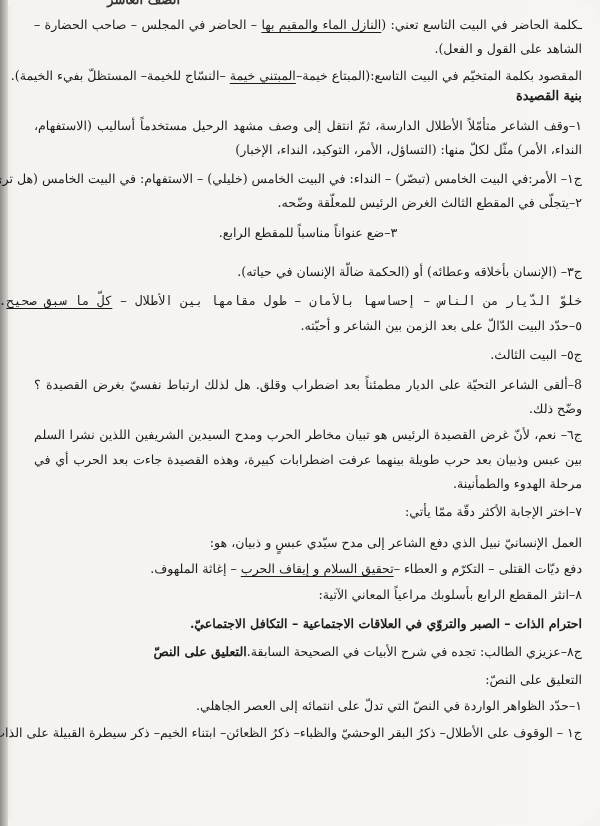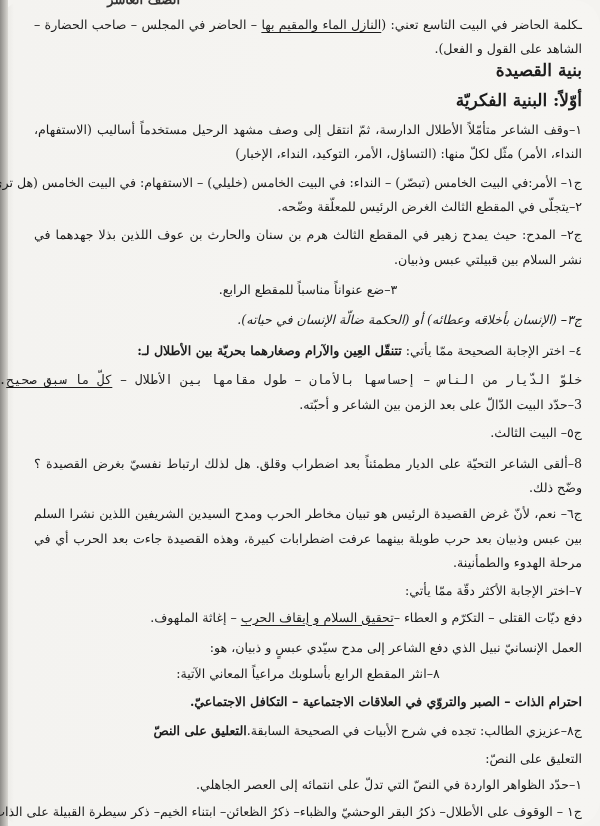--- a/index.html
+++ b/index.html
@@ -51,78 +51,76 @@
       height: 24.3px;
     }
     .line.wrap {
       white-space: normal;
       height: auto;
       text-align: justify;
       text-align-last: right;
     }
     .b { font-weight: bold; }
     .u { text-decoration: underline; text-underline-offset: 3px; }
-    .heading { font-weight: bold; font-size: 17px; }
+    .heading { font-weight: bold; font-size: 13px; }
   </style>
 </head>
 <body>
 
 <div class="page">
   <div class="left-shadow"></div>
 
   <div class="header-title">الصف العاشر</div>
 
   <div class="content" id="content">
 
     <div class="line wrap" style="margin-top:0;">
       <span>ـكلمة الحاضر في البيت التاسع تعني: (</span><span class="u">النازل الماء والمقيم بها</span><span> – الحاضر في المجلس – صاحب الحضارة – الشاهد على القول و الفعل).</span>
     </div>
 
+    <div class="line" style="margin-top:2px;">
+      <span>المقصود بكلمة المتخيّم في البيت التاسع:(المبتاع خيمة–</span><span class="u">المبتني خيمة</span><span> –النسّاج للخيمة– المستظلّ بفيء الخيمة).</span>
+    </div>
 
     <div class="line heading" style="margin-top:-4px;">بنية القصيدة</div>
 
-    <div class="line heading" style="margin-top:6px;">أوّلاً: البنية الفكريّة</div>
 
     <div class="line wrap" style="margin-top:6px;">١–وقف الشاعر متأمّلاً الأطلال الدارسة، ثمّ انتقل إلى وصف مشهد الرحيل مستخدماً أساليب (الاستفهام، النداء، الأمر) مثّل لكلّ منها: (التساؤل، الأمر، التوكيد، النداء، الإخبار)</div>
 
     <div class="line" style="margin-top:4px;">ج١– الأمر:في البيت الخامس (تبصّر) – النداء: في البيت الخامس (خليلي) – الاستفهام: في البيت الخامس (هل ترى ؟)</div>
 
     <div class="line">٢–يتجلّى  في المقطع الثالث الغرض الرئيس للمعلّقة وضّحه.</div>
 
-    <div class="line wrap" style="margin-top:4px;">ج٢– المدح: حيث يمدح زهير في المقطع الثالث هرم بن سنان والحارث بن عوف اللذين بذلا جهدهما في نشر السلام بين قبيلتي عبس وذبيان.</div>
 
     <div class="line" style="margin-top:6px;text-align:center;">٣–ضع عنواناً مناسباً للمقطع الرابع.</div>
 
-    <div class="line" style="margin-top:6px;font-style:italic;">ج٣– (الإنسان بأخلاقه وعطائه) أو (الحكمة ضالّة الإنسان في حياته).</div>
+    <div class="line" style="margin-top:14px;">ج٣– (الإنسان بأخلاقه وعطائه) أو (الحكمة ضالّة الإنسان في حياته).</div>
 
-    <div class="line" style="margin-top:6px;">
-      <span>٤– اختر الإجابة الصحيحة ممّا يأتي: </span><span class="b">تتنقّل العِين والآرام وصغارهما بحريّة بين الأطلال لـ:</span>
-    </div>
 
     <div class="line" style="margin-top:6px;font-family:Liberation Mono, monospace;">
       <span>خلوّ الدّيار من الناس – إحساسها بالأمان – طول مقامها بين الأطلال – </span><span class="u">كلّ ما سبق صحيح</span><span>.</span>
     </div>
 
-    <div class="line">3–حدّد البيت الدّالّ على بعد الزمن بين الشاعر و أحبّته.</div>
+    <div class="line">٥–حدّد البيت الدّالّ على بعد الزمن بين الشاعر و أحبّته.</div>
 
     <div class="line" style="margin-top:4px;">ج٥– البيت الثالث.</div>
 
     <div class="line wrap" style="margin-top:6px;">8–ألقى الشاعر التحيّة على الديار مطمئناً بعد اضطراب وقلق. هل لذلك ارتباط نفسيّ بغرض القصيدة ؟ وضّح ذلك.</div>
 
     <div class="line wrap" style="margin-top:2px;">ج٦– نعم، لأنّ غرض القصيدة الرئيس هو تبيان مخاطر الحرب ومدح السيدين الشريفين اللذين نشرا السلم بين عبس وذبيان بعد حرب طويلة بينهما عرفت اضطرابات كبيرة، وهذه القصيدة جاءت بعد الحرب أي في مرحلة الهدوء والطمأنينة.</div>
 
     <div class="line" style="margin-top:4px;">٧–اختر الإجابة الأكثر دقّة ممّا يأتي:</div>
 
+    <div class="line" style="margin-top:6px;">العمل الإنسانيّ نبيل الذي دفع الشاعر إلى مدح سيّدي عبسٍ و ذبيان، هو:</div>
+
     <div class="line" style="margin-top:2px;">
       <span>دفع ديّات القتلى – التكرّم و العطاء –</span><span class="u">تحقيق السلام و إيقاف الحرب</span><span> – إغاثة الملهوف.</span>
     </div>
 
-    <div class="line" style="margin-top:6px;">العمل الإنسانيّ نبيل الذي دفع الشاعر إلى مدح سيّدي عبسٍ و ذبيان، هو:</div>
-
-    <div class="line" style="margin-top:2px;text-align:center;">٨–انثر المقطع الرابع بأسلوبك مراعياً المعاني الآتية:</div>
+    <div class="line" style="margin-top:2px;">٨–انثر المقطع الرابع بأسلوبك مراعياً المعاني الآتية:</div>
 
     <div class="line b" style="margin-top:4px;">احترام الذات – الصبر والتروّي في العلاقات الاجتماعية – التكافل الاجتماعيّ.</div>
 
     <div class="line" style="margin-top:4px;">
       <span>ج٨–عزيزي الطالب: تجده في شرح الأبيات في الصحيحة السابقة.</span><span class="b">التعليق على النصّ</span>
     </div>
 
     <div class="line" style="margin-top:4px;">التعليق على النصّ:</div>
 
     <div class="line" style="margin-top:2px;">١–حدّد الظواهر الواردة في النصّ التي تدلّ على انتمائه إلى العصر الجاهلي.</div>

